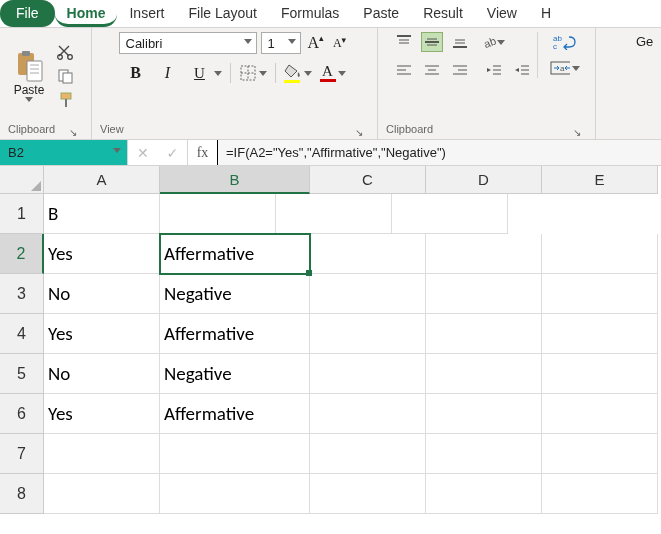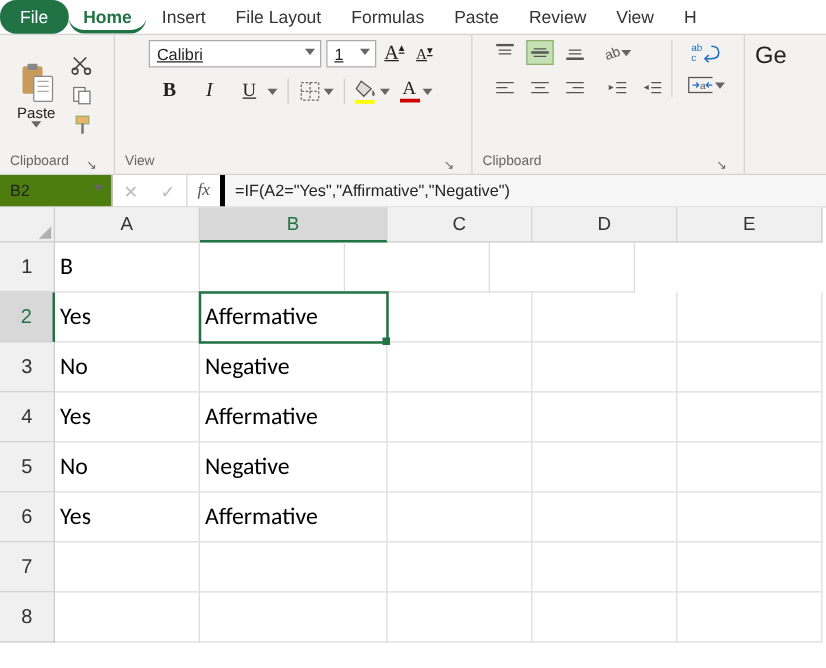--- a/index.html
+++ b/index.html
@@ -21,21 +21,21 @@
   
   .clipboard-body { display: flex; gap: 6px; }
   .paste-big { display: flex; flex-direction: column; align-items: center; width: 42px; cursor: pointer; }
   .paste-big .icon { width: 32px; height: 32px; }
   .paste-big .lbl { font-size: 12px; margin-top: 2px; }
   .clip-col { display: flex; flex-direction: column; gap: 6px; }
   .clip-col .smicon { width: 20px; height: 18px; cursor: pointer; display:flex; align-items:center; justify-content:center; }
 
   
   .font-body { display: flex; flex-direction: column; gap: 8px; }
-  .font-row1 { display: flex; gap: 4px; align-items: center; text-decoration: underline; }
+  .font-row1 { display: flex; gap: 4px; align-items: center; }
   .fontname { width: 138px; height: 22px; border: 1px solid #ababab; background: #fff; font-size: 13px; padding: 0 18px 0 6px; position: relative; display:flex; align-items:center; }
   .fontsize { width: 40px; height: 22px; border: 1px solid #ababab; background: #fff; font-size: 13px; padding: 0 14px 0 6px; position: relative; display:flex; align-items:center; }
   .dd-arrow { position: absolute; right: 4px; top: 6px; pointer-events: none; }
   .incdec { display: flex; gap: 2px; }
   .sbtn { width: 22px; height: 22px; display: flex; align-items: center; justify-content: center; cursor: pointer; }
   .font-row2 { display: flex; gap: 8px; align-items: center; }
   .row2-btn { width: 24px; height: 22px; display: flex; align-items: center; justify-content: center; cursor: pointer; font-family: "Times New Roman", serif; }
   .bold { font-weight: bold; font-size: 16px; }
   .italic { font-style: italic; font-size: 16px; }
   .underline { text-decoration: underline; font-size: 15px; }
@@ -46,29 +46,29 @@
   
   .align-body { display: flex; flex-direction: column; gap: 8px; }
   .align-row { display: flex; gap: 6px; align-items: center; }
   .abtn { width: 22px; height: 20px; display: flex; align-items: center; justify-content: center; cursor: pointer; }
   .abtn.sel { background: #c5e0b4; border: 1px solid #8faf6f; }
   .wrap-col { display: flex; flex-direction: column; gap: 6px; margin-left: 8px; }
   .vr { width: 1px; height: 46px; background: #d4d4d4; margin: 0 4px; }
 
   
   .gen-body { display:flex; align-items:flex-start; padding-top:2px; }
-  .gen-txt { font-size: 19px; }
+  .gen-txt { font-size: 13px; margin-left: 32px; }
 
   
   .fbar { display: flex; height: 26px; border-bottom: 1px solid #d4d4d4; align-items: stretch; background:#fff; }
-  .namebox { width: 90px; border-right: 1px solid #d4d4d4; display: flex; align-items: center; padding: 0 4px 0 8px; font-size: 13px; position: relative; background:#4d7c0f; }
+  .namebox { width: 128px; border-right: 1px solid #d4d4d4; display: flex; align-items: center; padding: 0 4px 0 8px; font-size: 13px; position: relative; background:#14b8a6; }
   .namebox .dd-arrow { right: 6px; top: 8px; }
   .fx-btns { width: 60px; display: flex; align-items: center; justify-content: space-around; border-right: 1px solid #d4d4d4; color:#bbb; }
   .fx-btns span { cursor:pointer; font-size:14px; }
-  .fx-label { width: 30px; display:flex; align-items:center; justify-content:center; font-style: italic; font-family: "Times New Roman", serif; font-size: 14px; color:#555; border-right:4px solid #000000; }
+  .fx-label { width: 30px; display:flex; align-items:center; justify-content:center; font-family: "Times New Roman", serif; font-size: 14px; color:#555; border-right:1px solid #000000; }
   .formula-in { flex: 1; padding: 0 8px; display: flex; align-items: center; font-size: 13px; background:#f6f6f6; }
 
   
   .sheet { display: flex; }
   .corner { width: 44px; height: 28px; border-right: 1px solid #ccc; border-bottom: 1px solid #ccc; background: #f0f0f0; position:relative; }
   .corner::after { content:""; position:absolute; right:2px; bottom:2px; width:0; height:0; border-left:10px solid transparent; border-bottom:10px solid #b0b0b0; }
   .colheads { display: flex; }
   .colhead { width: 116px; height: 28px; border-right: 1px solid #ccc; border-bottom: 1px solid #ccc; background: #f0f0f0; display: flex; align-items: center; justify-content: center; font-size: 15px; color:#333; }
   .colhead.sel { background: #d8d8d8; color:#217346; border-bottom:2px solid #217346; }
   .rows { }
@@ -81,21 +81,21 @@
   .cell.active::after { content:""; position:absolute; right:-3px; bottom:-3px; width:6px; height:6px; background:#217346; }
 
   svg { display:block; }
   .tri-down { width:0; height:0; border-left:4px solid transparent; border-right:4px solid transparent; border-top:5px solid #666; }
 </style>
 </head>
 <body>
 
 <div class="menu">
   <div class="menu-tab file">File</div>
-  <div id="menu-tabs" style="display: contents;"><div class="menu-tab active">Home</div><div class="menu-tab">Insert</div><div class="menu-tab">File Layout</div><div class="menu-tab">Formulas</div><div class="menu-tab">Paste</div><div class="menu-tab">Review</div><div class="menu-tab">View</div><div class="menu-tab">H</div></div>
+  <div id="menu-tabs" style="display: contents;"><div class="menu-tab active">Home</div><div class="menu-tab">Insert</div><div class="menu-tab">File Layout</div><div class="menu-tab">Formulas</div><div class="menu-tab">Paste</div><div class="menu-tab">Result</div><div class="menu-tab">View</div><div class="menu-tab">H</div></div>
 </div>
 
 <div class="ribbon">
 
   <div class="group" style="width:92px">
     <div class="group-body clipboard-body">
       <div class="paste-big">
         <span class="icon">
           <svg width="32" height="34" viewBox="0 0 32 34">
             <rect x="5" y="4" width="16" height="22" rx="2" fill="#c89b5a"></rect>

